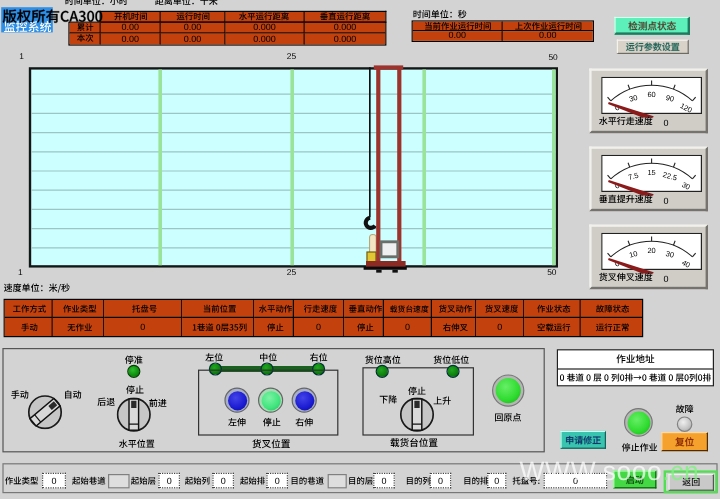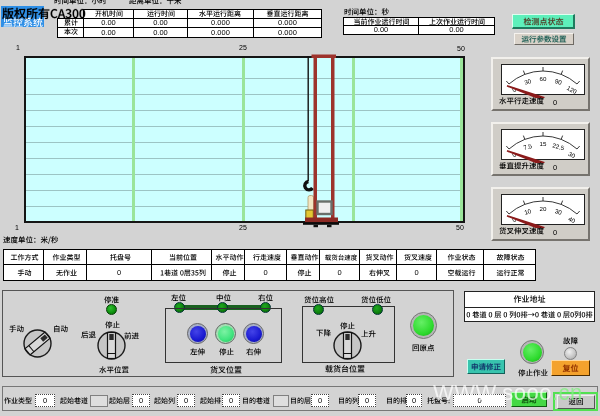--- a/index.html
+++ b/index.html
@@ -1,21 +1,21 @@
 <!DOCTYPE html>
 <html><head><meta charset="utf-8">
 <style>
 html,body{margin:0;padding:0;}
 #app{position:relative;width:600px;height:416px;background:#d3d3d3;overflow:hidden;
 font-family:"Liberation Sans",sans-serif;color:#000;}
 .abs{position:absolute;}
 .t{position:absolute;font-size:7.5px;line-height:1;white-space:nowrap;}
 .cellrow{display:flex;}
 .c{box-sizing:border-box;border-right:1px solid #000;border-bottom:1px solid #000;
-background:#ffffff;display:flex;align-items:center;justify-content:center;
+background:#c2410c;display:flex;align-items:center;justify-content:center;
 font-size:7.5px;line-height:1;white-space:nowrap;overflow:hidden;}
 .led{position:absolute;border-radius:50%;}
 </style></head>
 <body>
 <div id="app">
 
 <div class="abs" style="left:1px;top:6px;width:43px;height:21px;background:#2f8fe6;overflow:hidden;">
 </div>
 
 <div class="abs cellrow" style="left:83px;top:9px;border:1px solid #000;border-bottom:none;">

